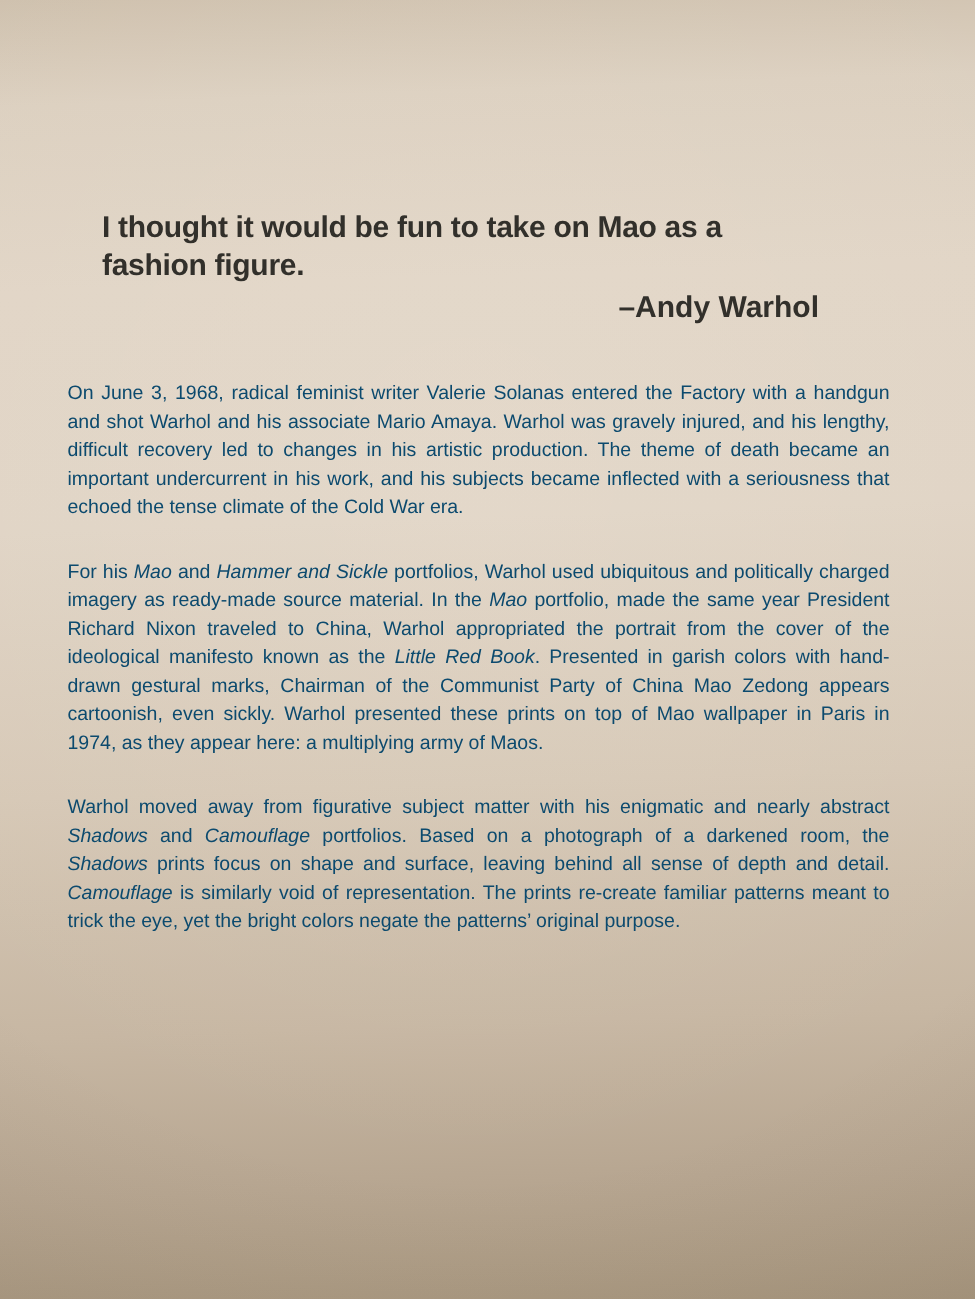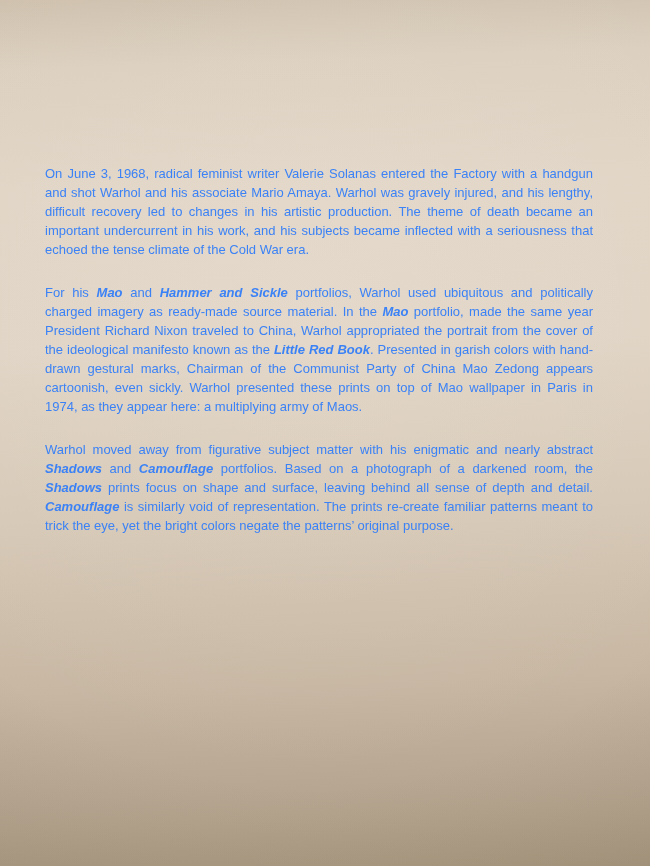--- a/index.html
+++ b/index.html
@@ -67,48 +67,51 @@
   .quote-attribution {
     margin: 3px 0 0 0;
     font-size: 20px;
     line-height: 25px;
     font-weight: 700;
     text-align: right;
     color: #32302b;
   }
 
   .body-text {
-    margin-top: 24px;
+    margin-top: 34px;
     font-size: 13px;
     line-height: 19px;
     text-align: justify;
-    color: #3b82f6;
+    color: #0c4a6e;
   }
 
   .body-text p {
     margin: 0 0 24px 0;
   }
 
   .body-text p:last-child {
     margin-bottom: 0;
   }
 
   .body-text em {
     font-style: italic;
-    font-weight: bold;
   }
 </style>
 </head>
 <body>
 
 <div class="vignette"></div>
 
 <div class="panel">
 
 
+  <div class="quote-block">
+    <p class="quote-text">I thought it would be fun to take on Mao as a fashion figure.</p>
+    <p class="quote-attribution">–Andy Warhol</p>
+  </div>
 
   <div class="body-text">
     <p><span>On June 3, 1968, radical feminist writer Valerie Solanas entered the Factory with a handgun and shot Warhol and his associate Mario Amaya. Warhol was gravely injured, and his lengthy, difficult recovery led to changes in his artistic production. The theme of death became an important undercurrent in his work, and his subjects became inflected with a seriousness that echoed the tense climate of the Cold War era.</span></p>
     <p><span>For his </span><em>Mao</em><span> and </span><em>Hammer and Sickle</em><span> portfolios, Warhol used ubiquitous and politically charged imagery as ready-made source material. In the </span><em>Mao</em><span> portfolio, made the same year President Richard Nixon traveled to China, Warhol appropriated the portrait from the cover of the ideological manifesto known as the </span><em>Little Red Book</em><span>. Presented in garish colors with hand-drawn gestural marks, Chairman of the Communist Party of China Mao Zedong appears cartoonish, even sickly. Warhol presented these prints on top of Mao wallpaper in Paris in 1974, as they appear here: a multiplying army of Maos.</span></p>
     <p><span>Warhol moved away from figurative subject matter with his enigmatic and nearly abstract </span><em>Shadows</em><span> and </span><em>Camouflage</em><span> portfolios. Based on a photograph of a darkened room, the </span><em>Shadows</em><span> prints focus on shape and surface, leaving behind all sense of depth and detail. </span><em>Camouflage</em><span> is similarly void of representation. The prints re-create familiar patterns meant to trick the eye, yet the bright colors negate the patterns’ original purpose.</span></p>
   </div>
 
 </div>
 
 </body></html>

